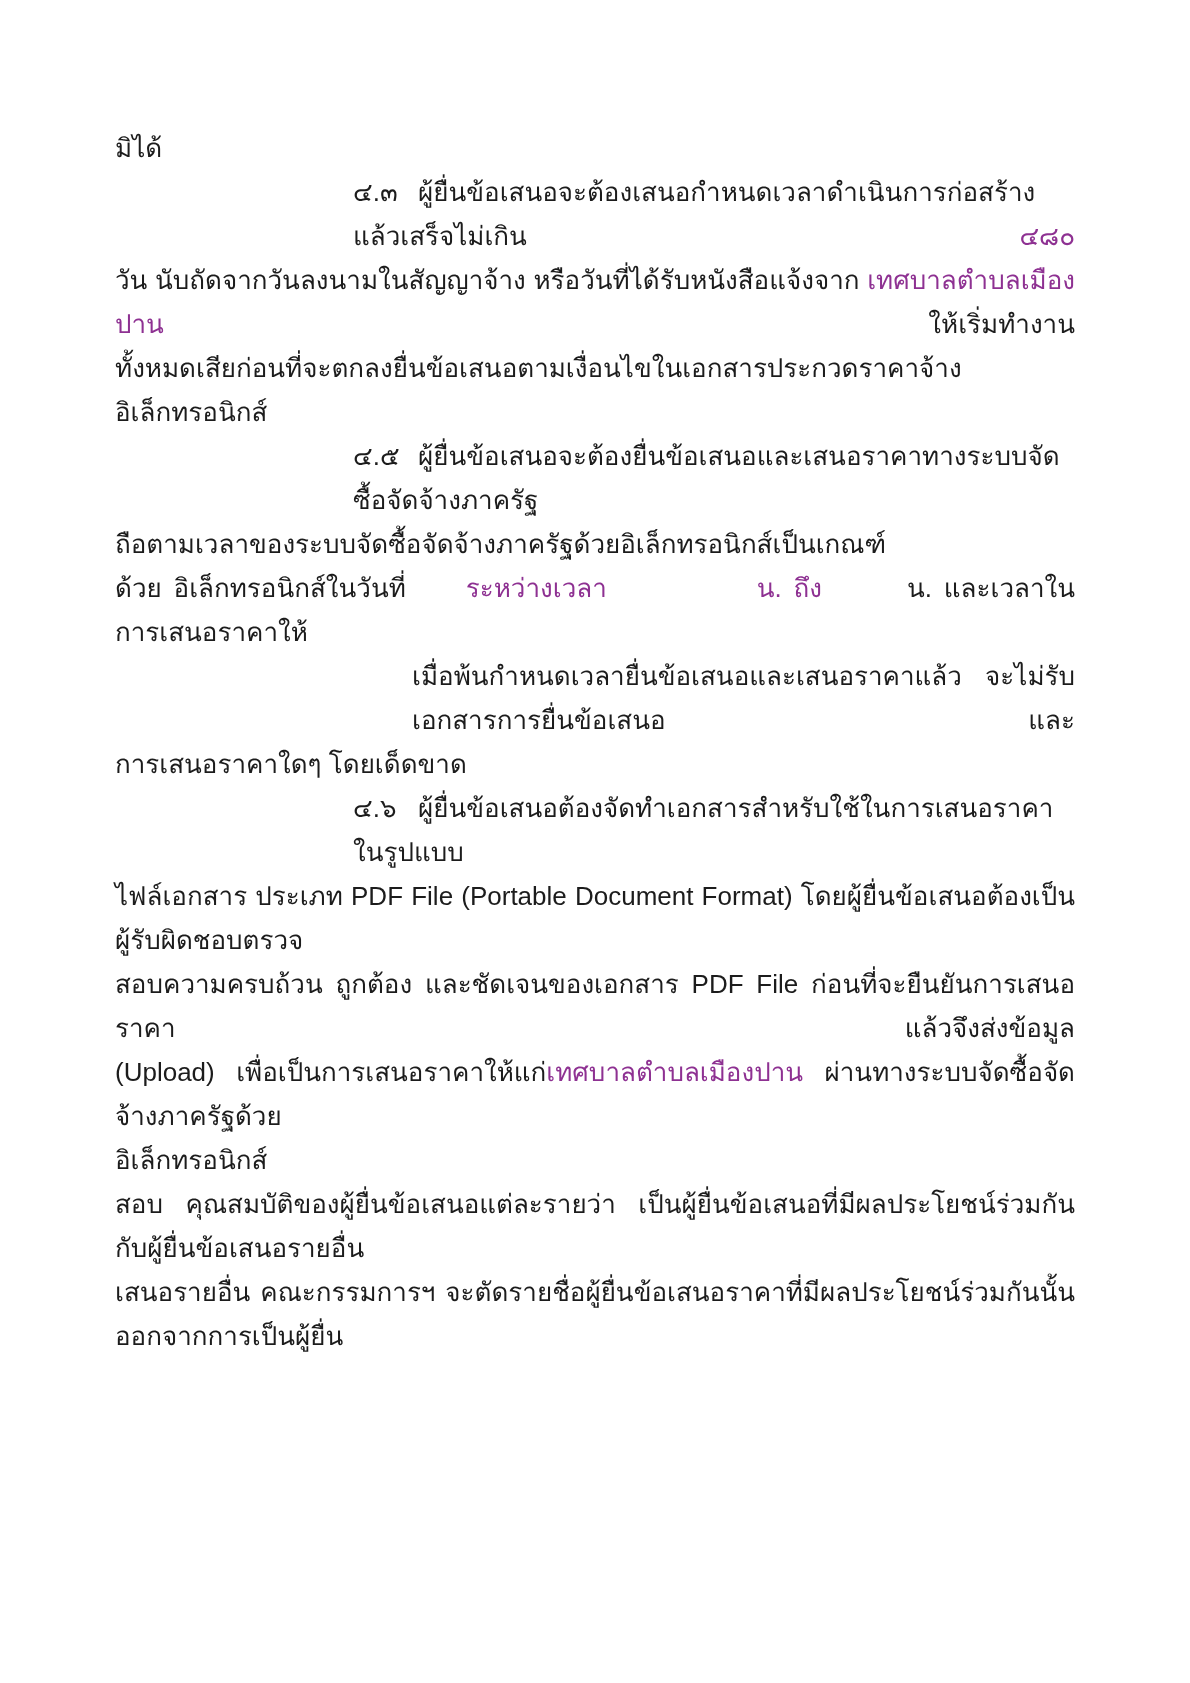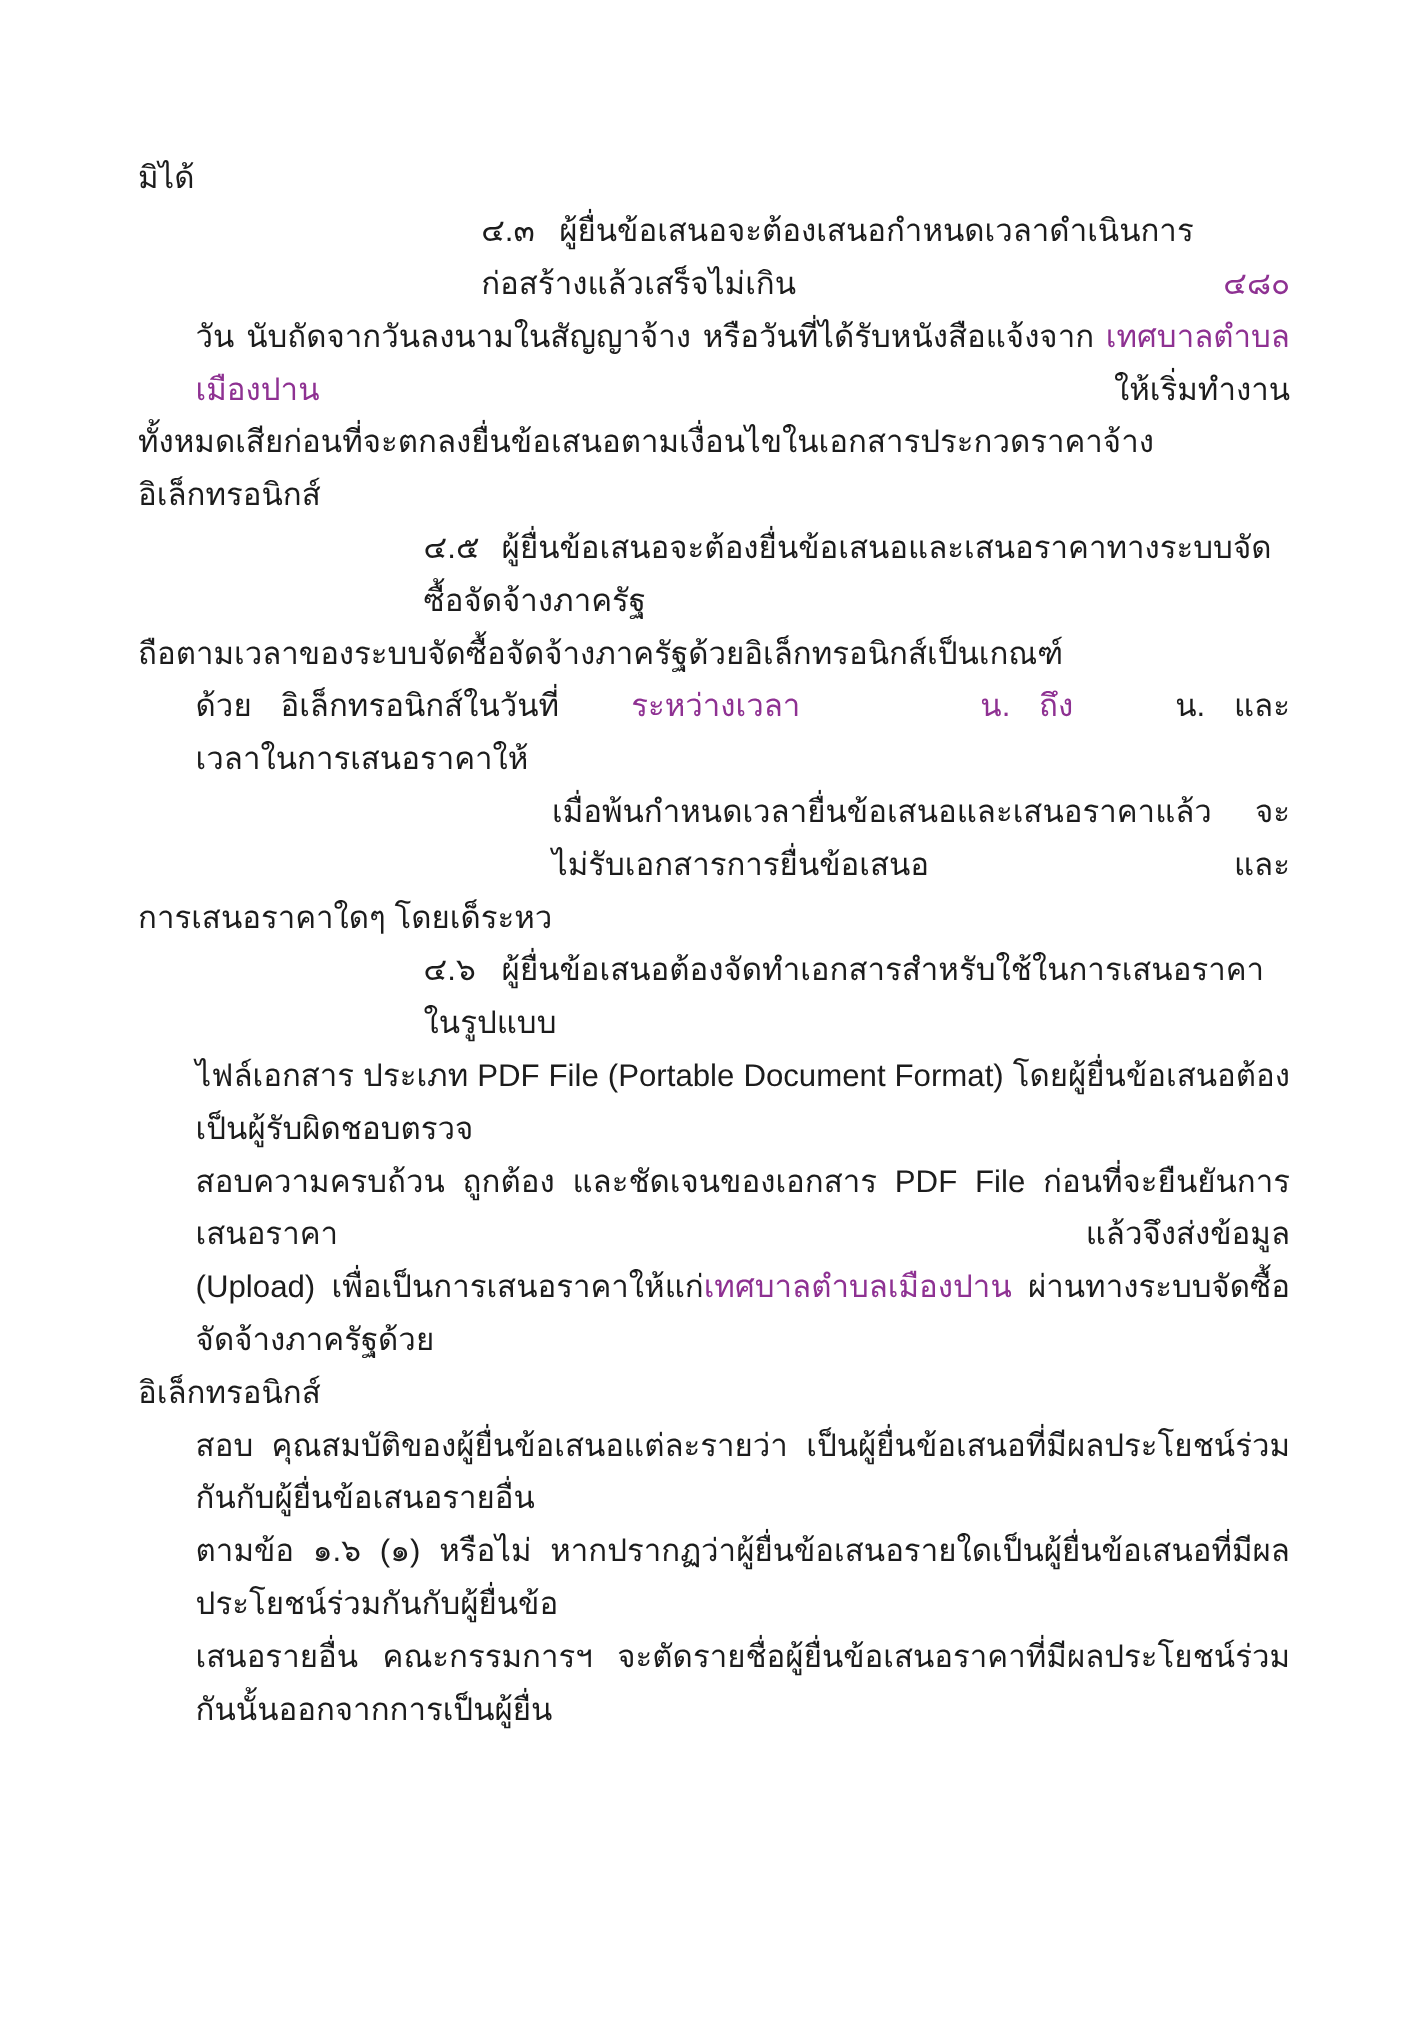--- a/index.html
+++ b/index.html
@@ -24,21 +24,20 @@
   }
   .line{
     font-size:26px;
     line-height:44px;
     color:var(--ink);
     white-space:normal;
   }
   .line.j{
     text-align:justify;
     text-align-last:justify;
-    margin-left:48px;
   }
   
   .line.m{padding-left:0;}
   .line.n{padding-left:238px;}   
   .line.s{padding-left:297px;}   
   .num{display:inline-block;min-width:65px;}
   .a{color:var(--accent);}
   .t{color:inherit;}
   .gap{display:inline-block;}
 </style>
@@ -48,23 +47,22 @@
 <div class="page">
   <div class="content">
       <div class="line m"><span class="t">มิได้</span></div>
       <div class="line n j"><span class="num">๔.๓</span><span class="t">ผู้ยื่นข้อเสนอจะต้องเสนอกำหนดเวลาดำเนินการก่อสร้างแล้วเสร็จไม่เกิน </span><span class="a">๔๘๐</span></div>
       <div class="line m j"><span class="t">วัน นับถัดจากวันลงนามในสัญญาจ้าง หรือวันที่ได้รับหนังสือแจ้งจาก </span><span class="a">เทศบาลตำบลเมืองปาน</span><span class="t"> ให้เริ่มทำงาน</span></div>
       <div class="line m"><span class="t">ทั้งหมดเสียก่อนที่จะตกลงยื่นข้อเสนอตามเงื่อนไขในเอกสารประกวดราคาจ้างอิเล็กทรอนิกส์</span></div>
       <div class="line n"><span class="num">๔.๕</span><span class="t">ผู้ยื่นข้อเสนอจะต้องยื่นข้อเสนอและเสนอราคาทางระบบจัดซื้อจัดจ้างภาครัฐ</span></div>
       <div class="line m"><span class="t">ถือตามเวลาของระบบจัดซื้อจัดจ้างภาครัฐด้วยอิเล็กทรอนิกส์เป็นเกณฑ์</span></div>
       <div class="line m j"><span class="t">ด้วย อิเล็กทรอนิกส์ในวันที่</span><span class="gap" style="width: 60px;">&nbsp;</span><span class="a">ระหว่างเวลา</span><span class="gap" style="width: 150px;">&nbsp;</span><span class="a">น. ถึง</span><span class="gap" style="width: 85px;">&nbsp;</span><span class="t">น. และเวลาในการเสนอราคาให้</span></div>
       <div class="line s j"><span class="t">เมื่อพ้นกำหนดเวลายื่นข้อเสนอและเสนอราคาแล้ว จะไม่รับเอกสารการยื่นข้อเสนอ และ</span></div>
-      <div class="line m"><span class="t">การเสนอราคาใดๆ โดยเด็ระหว</span></div>
+      <div class="line m"><span class="t">การเสนอราคาใดๆ โดยเด็ดขาด</span></div>
       <div class="line n"><span class="num">๔.๖</span><span class="t">ผู้ยื่นข้อเสนอต้องจัดทำเอกสารสำหรับใช้ในการเสนอราคาในรูปแบบ</span></div>
       <div class="line m j"><span class="t">ไฟล์เอกสาร ประเภท PDF File (Portable Document Format) โดยผู้ยื่นข้อเสนอต้องเป็นผู้รับผิดชอบตรวจ</span></div>
       <div class="line m j"><span class="t">สอบความครบถ้วน ถูกต้อง และชัดเจนของเอกสาร PDF File ก่อนที่จะยืนยันการเสนอราคา แล้วจึงส่งข้อมูล</span></div>
       <div class="line m j"><span class="t">(Upload) เพื่อเป็นการเสนอราคาให้แก่</span><span class="a">เทศบาลตำบลเมืองปาน</span><span class="t"> ผ่านทางระบบจัดซื้อจัดจ้างภาครัฐด้วย</span></div>
       <div class="line m"><span class="t">อิเล็กทรอนิกส์</span></div>
       <div class="line m j"><span class="t">สอบ คุณสมบัติของผู้ยื่นข้อเสนอแต่ละรายว่า เป็นผู้ยื่นข้อเสนอที่มีผลประโยชน์ร่วมกันกับผู้ยื่นข้อเสนอรายอื่น</span></div>
-      <div class="line m j"><span class="t">ตามข้อ ๑.๖ (๑) หรือไม่ หากปรากฏว่าผู้ยื่นข้อเสนอรายใดเป็นผู้ยื่นข้อเสนอที่มีผลประโยชน์ร่วมกันกับผู้ยื่นข้อ</span></div>
       <div class="line m j"><span class="t">เสนอรายอื่น คณะกรรมการฯ จะตัดรายชื่อผู้ยื่นข้อเสนอราคาที่มีผลประโยชน์ร่วมกันนั้นออกจากการเป็นผู้ยื่น</span></div>
     </div>
 </div>
 
 </body></html>

